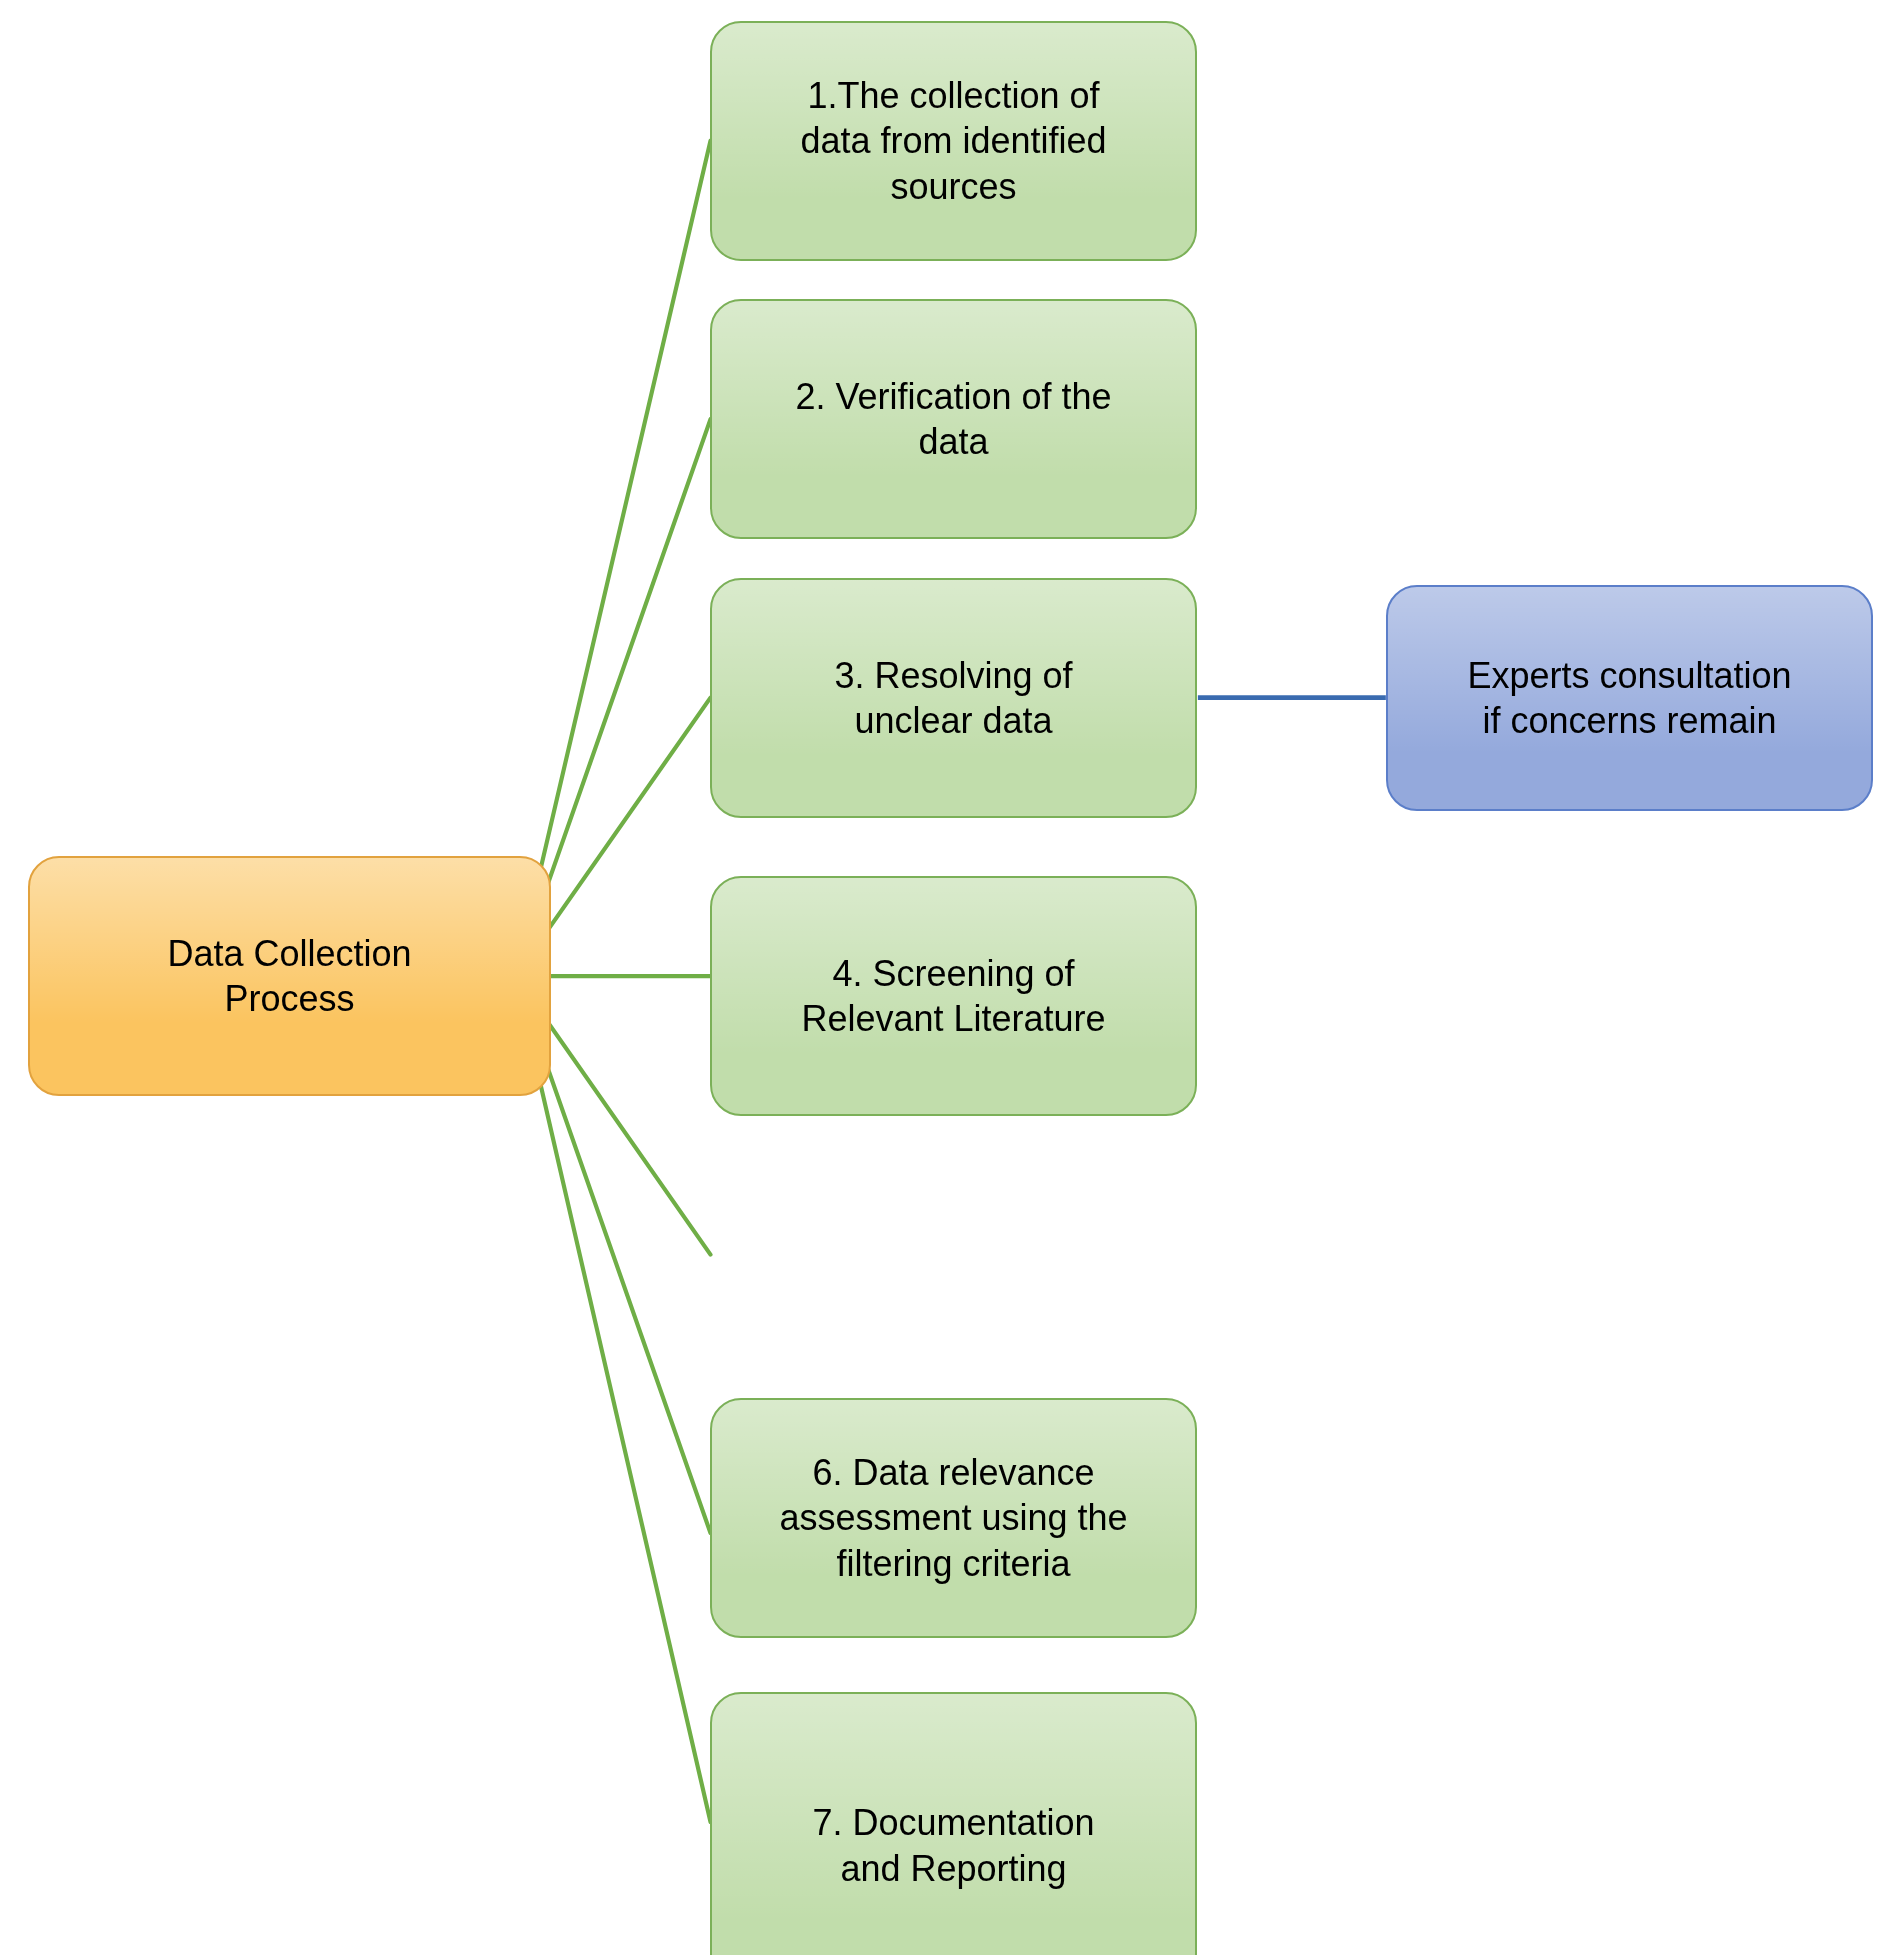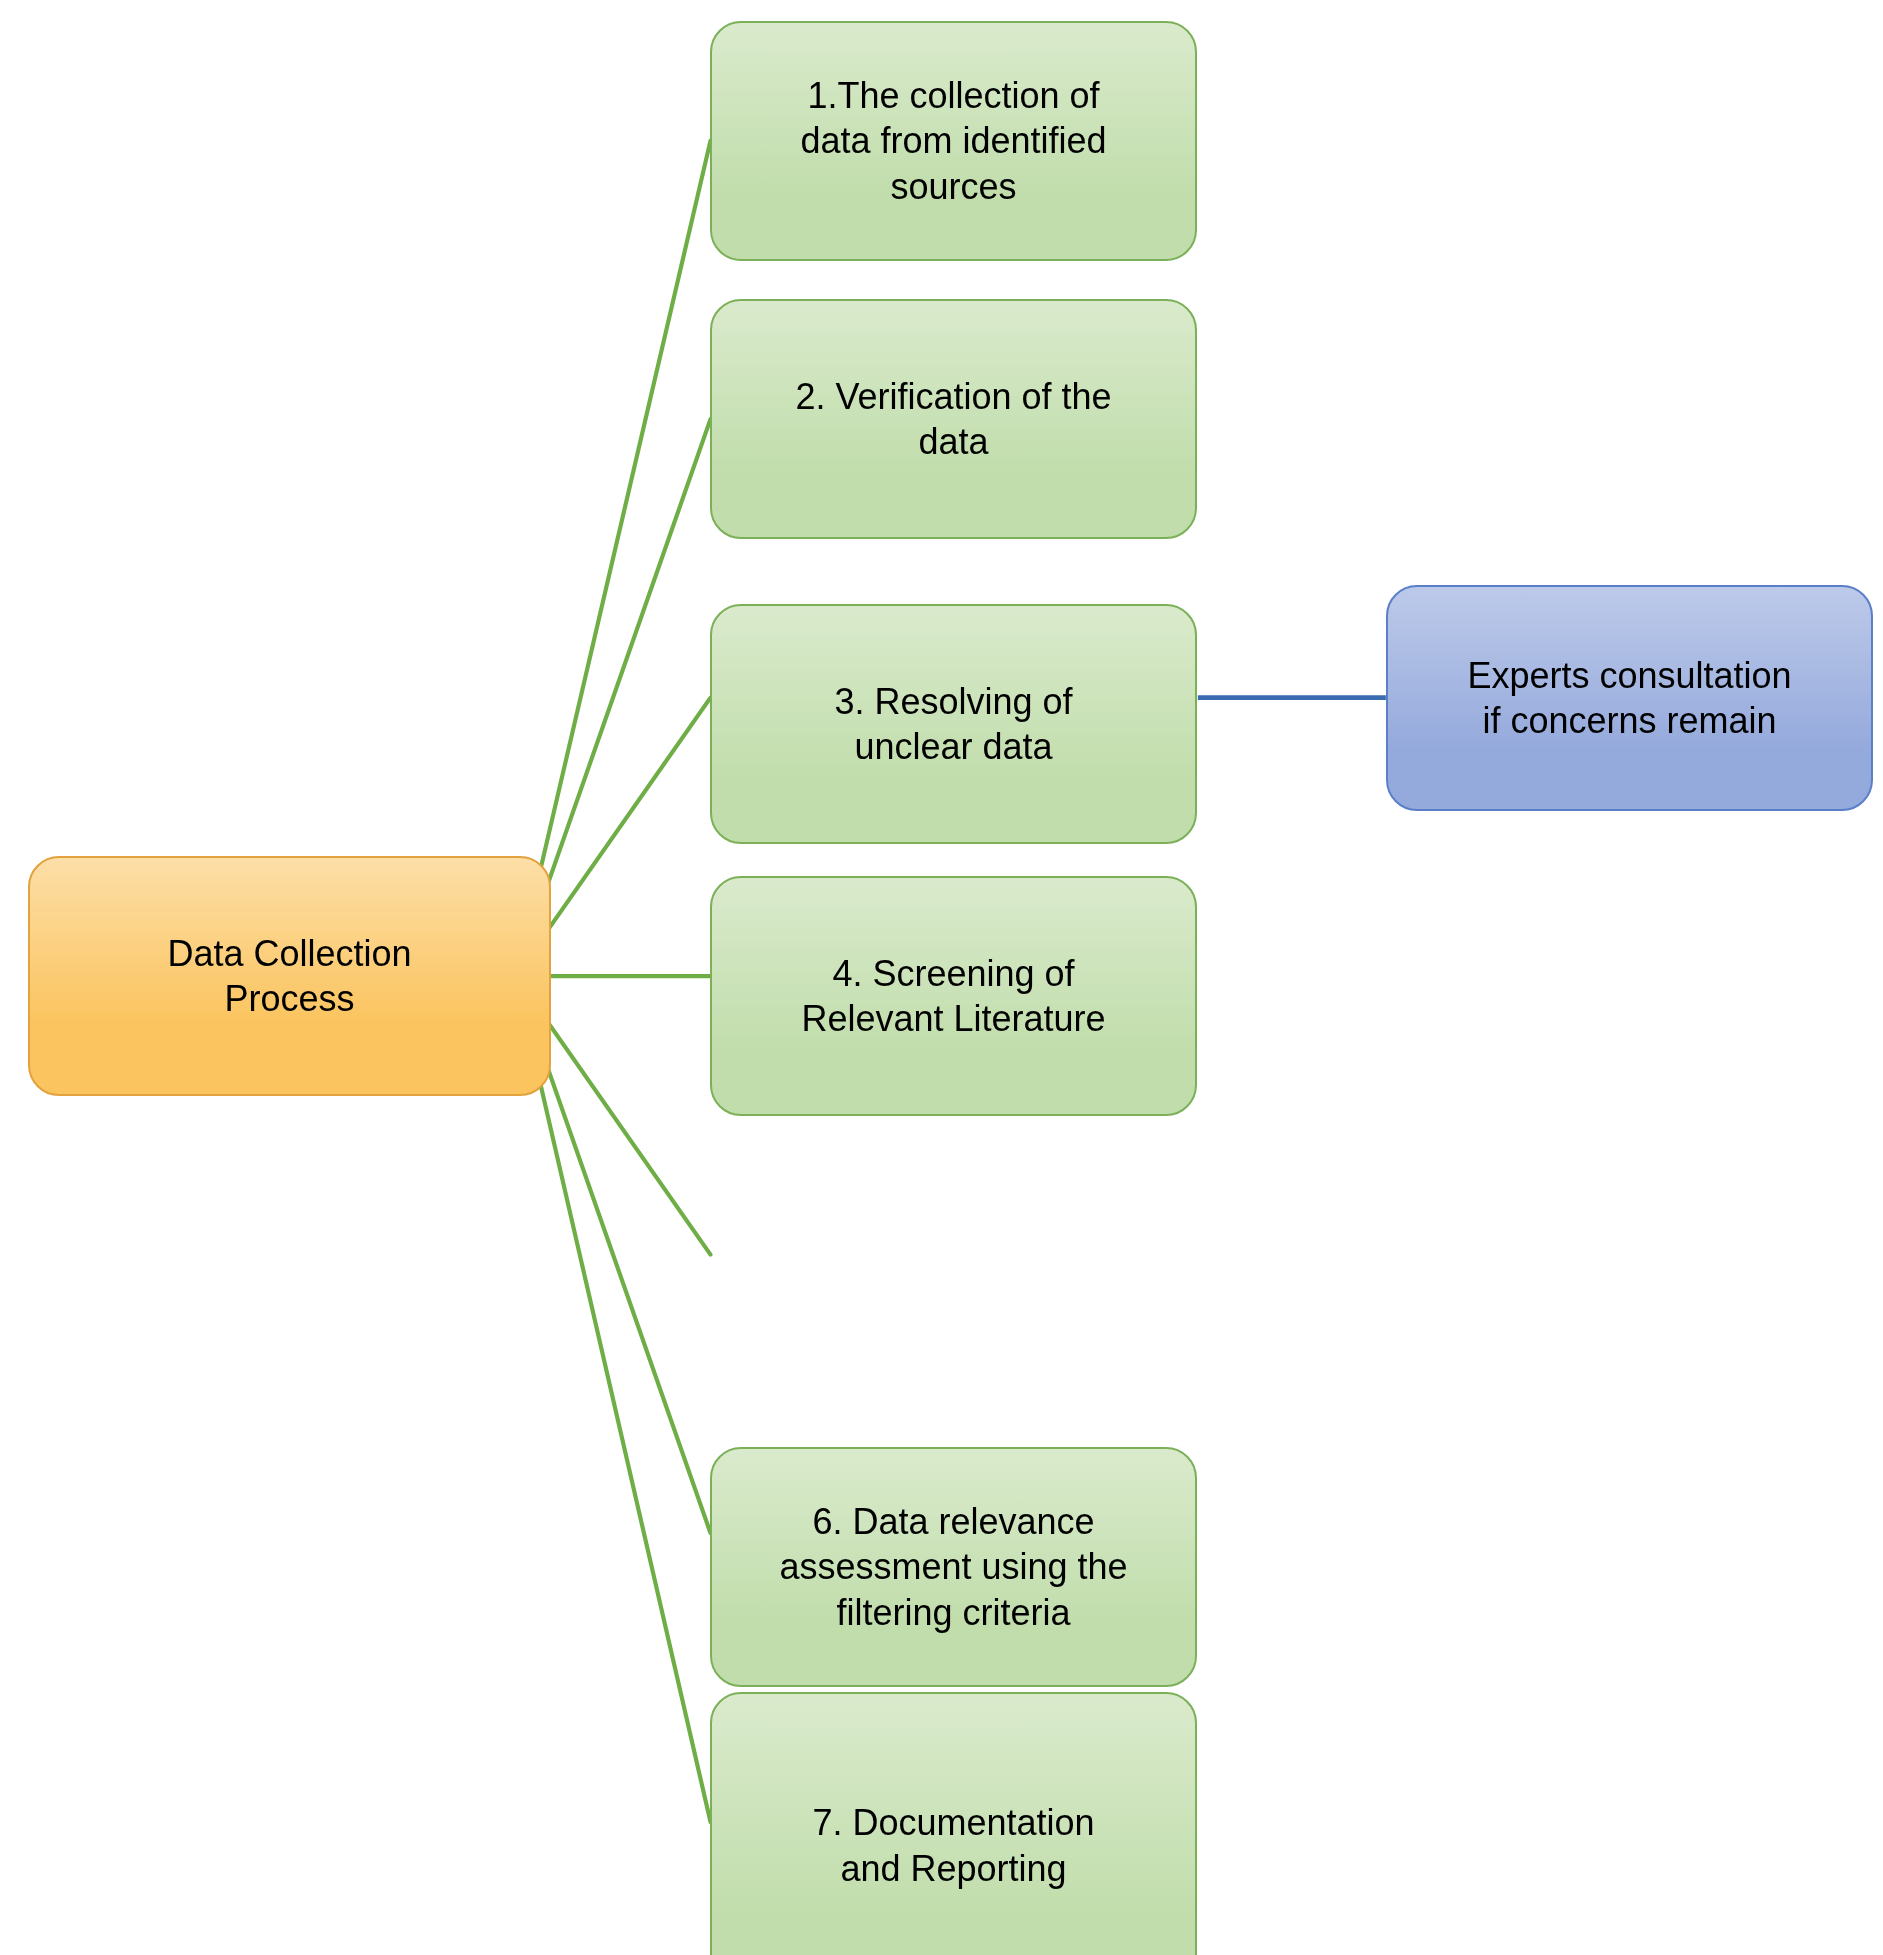--- a/index.html
+++ b/index.html
@@ -59,24 +59,24 @@
     background:linear-gradient(180deg, rgba(255,255,255,.45), rgba(255,255,255,0) 70%), var(--root-fill);
     border:2.1px solid var(--root-border);
   }
   .step-node{
     left:710px;width:487px;height:240px;
     background:linear-gradient(180deg, rgba(255,255,255,.40), rgba(255,255,255,0) 75%), var(--step-fill);
     border:2.1px solid var(--step-border);
   }
   .step-1{top:21px;}
   .step-2{top:299px;}
-  .step-3{top:604px;}
+  .step-3{top:578px;}
   .step-4{top:876px;}
   .step-5{top:1135px;}
-  .step-6{top:1447px;align-items:center;}
+  .step-6{top:1398px;align-items:center;}
   .step-7{top:1692px;height:307px;}
   .note-node{
     left:1386px;top:585px;width:487px;height:226px;
     background:linear-gradient(180deg, rgba(255,255,255,.38), rgba(255,255,255,0) 75%), var(--note-fill);
     border:2.1px solid var(--note-border);
   }
 </style>
 </head>
 <body>
 

